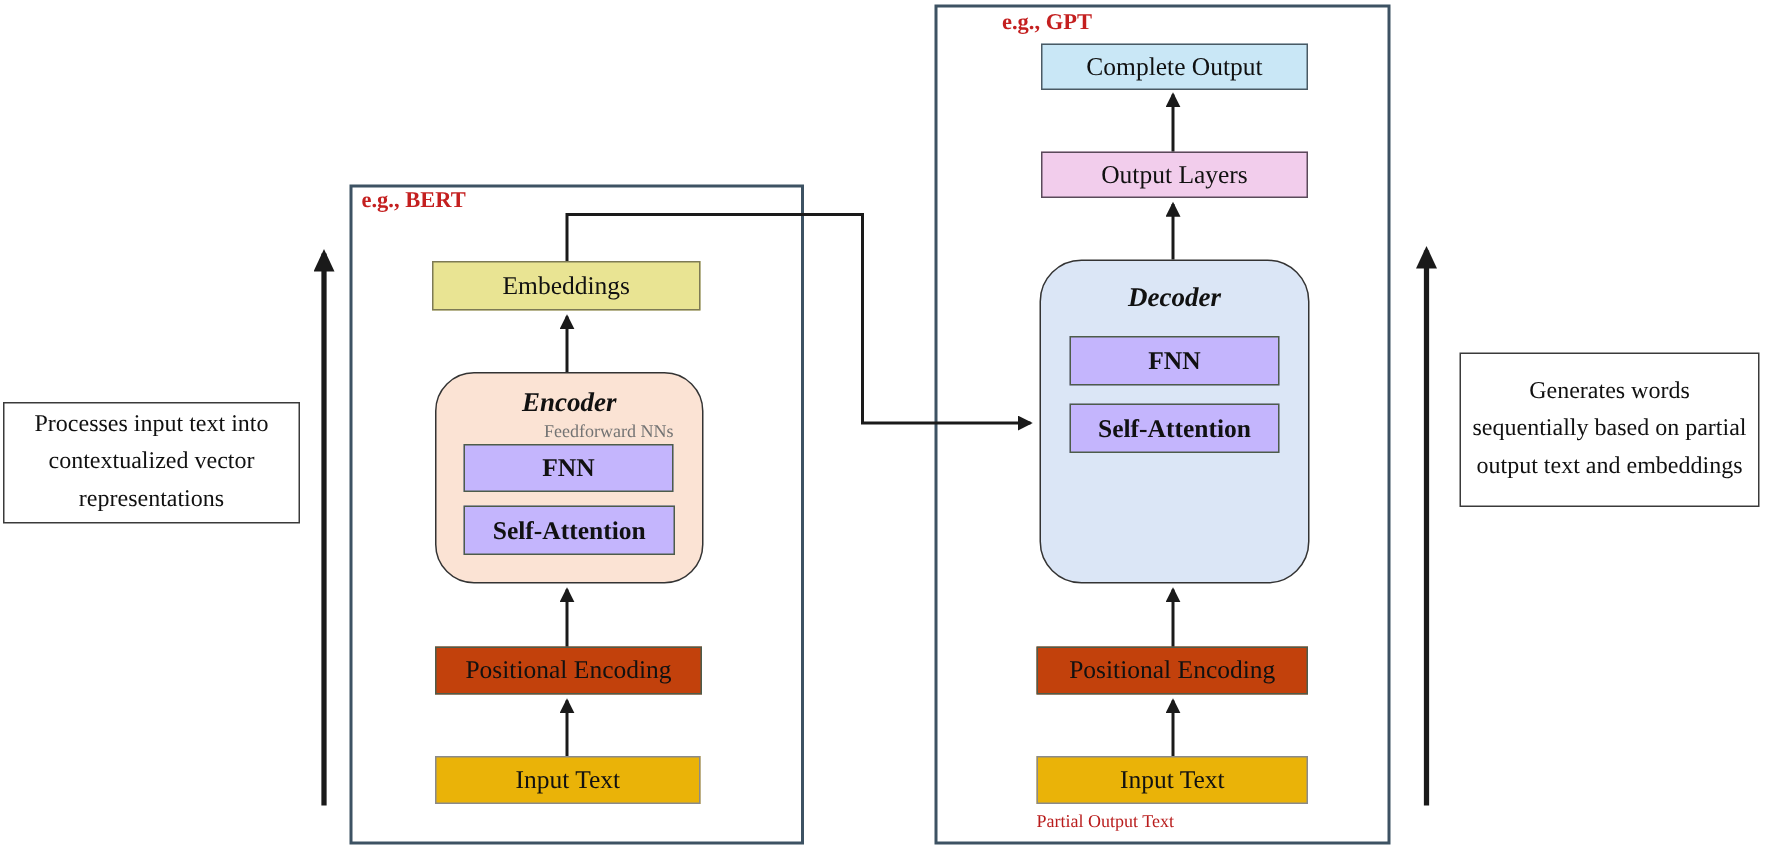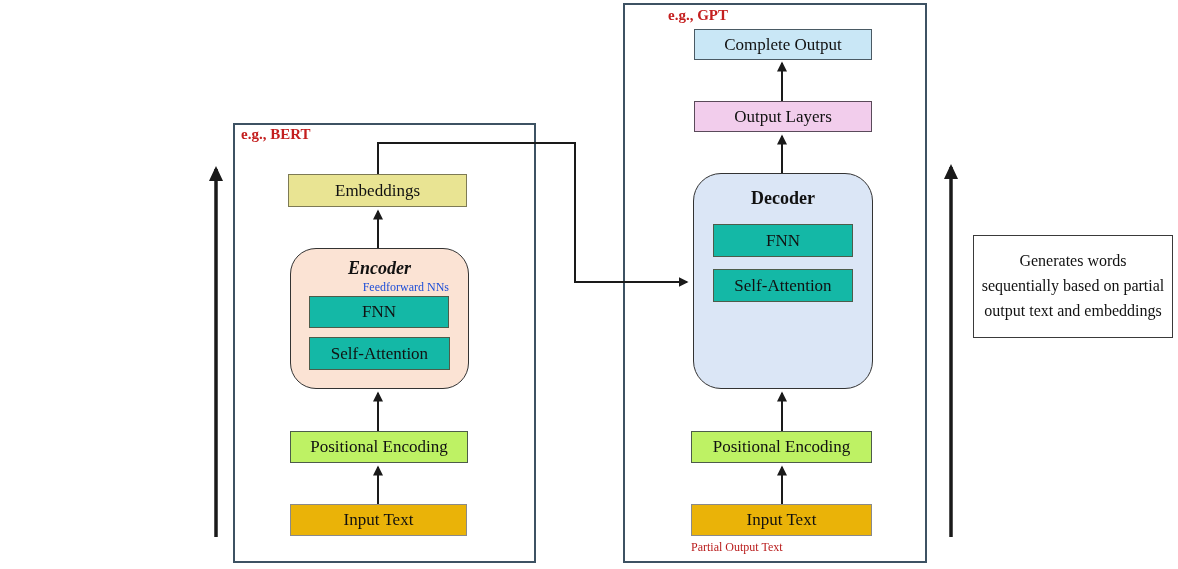--- a/index.html
+++ b/index.html
@@ -31,37 +31,37 @@
     display: flex;
     align-items: center;
     justify-content: center;
     text-align: center;
     font-size: 17px;
     line-height: 1.15;
   }
   .rect   { border: 1.5px solid #4a4a4a; }
   .yellow { background: #e9e493; border-color: #7d7a55; }
   .peach  { background: #fbe3d4; border-color: #333; border-width: 1.5px; border-style: solid; border-radius: 26px; }
-  .lgreen { background: #14b8a6; border-color: #4d5c4a; }
-  .green  { background: #bef264; border-color: #4d5c4a; }
+  .lgreen { background: #c4b5fd; border-color: #4d5c4a; font-weight: bold; }
+  .green  { background: #c2410c; border-color: #4d5c4a; }
   .grayf  { background: #eab308; border-color: #8a8a8a; }
   .lblue  { background: #c9e7f6; border-color: #4a5a64; }
   .pink   { background: #f2cdec; border-color: #5a4a5a; }
   .peri   { background: #dbe6f6; border-color: #333; border-width: 1.5px; border-style: solid; border-radius: 28px; }
   .blocktitle {
     position: absolute;
     font-weight: bold;
     font-size: 18px;
     text-align: center;
     white-space: nowrap;
   }
   .subnote {
     position: absolute;
     font-size: 12px;
-    color: #1d4ed8;
+    color: #737373;
     white-space: nowrap;
   }
   .note {
     position: absolute;
     border: 1.5px solid #3a3a3a;
     box-sizing: border-box;
     display: flex;
     align-items: center;
     justify-content: center;
     text-align: center;
@@ -91,28 +91,29 @@
   <div class="node rect lgreen" style="left:309px; top:296px; width:140px; height:32px;">FNN</div>
   <div class="node rect lgreen" style="left:309px; top:337px; width:141px; height:33px;">Self-Attention</div>
 
   <div class="node rect green" style="left:290px; top:431px; width:178px; height:32px;">Positional Encoding</div>
   <div class="node rect grayf" style="left:290px; top:504px; width:177px; height:32px;">Input Text</div>
 
   <div class="node rect pink" style="left:694px; top:101px; width:178px; height:31px;">Output Layers</div>
   <div class="node rect lblue" style="left:694px; top:29px; width:178px; height:31px;">Complete Output</div>
 
   <div class="node peri" style="left:693px; top:173px; width:180px; height:216px;"></div>
-  <div class="blocktitle" style="left:693px; top:188px; width:180px;">Decoder</div>
+  <div class="blocktitle" style="left:693px; top:188px; width:180px;font-style:italic;">Decoder</div>
   <div class="node rect lgreen" style="left:713px; top:224px; width:140px; height:33px;">FNN</div>
   <div class="node rect lgreen" style="left:713px; top:269px; width:140px; height:33px;">Self-Attention</div>
 
   <div class="node rect green" style="left:691px; top:431px; width:181px; height:32px;">Positional Encoding</div>
   <div class="node rect grayf" style="left:691px; top:504px; width:181px; height:32px;">Input Text</div>
   <div class="subnote" style="left:691px; top:540px; width:181px; text-align:left; color:#b91c1c;">Partial Output Text</div>
 
+  <div class="note" style="left:2px; top:268px; width:198px; height:81px;">Processes input text into contextualized vector representations</div>
   <div class="note" style="left:973px; top:235px; width:200px; height:103px;">Generates words sequentially based on partial output text and embeddings</div>
 
   <svg class="wires" width="1178" height="569" viewBox="0 0 1178 569">
     <defs>
       <marker id="ah" markerUnits="userSpaceOnUse" markerWidth="11" markerHeight="10" refX="8.5" refY="5" orient="auto">
         <path d="M0,0 L10,5 L0,10 z" fill="#1a1a1a"></path>
       </marker>
       <marker id="ahBig" markerUnits="userSpaceOnUse" markerWidth="16" markerHeight="14" refX="12" refY="7" orient="auto">
         <path d="M0,0 L15,7 L0,14 z" fill="#1a1a1a"></path>
       </marker>

